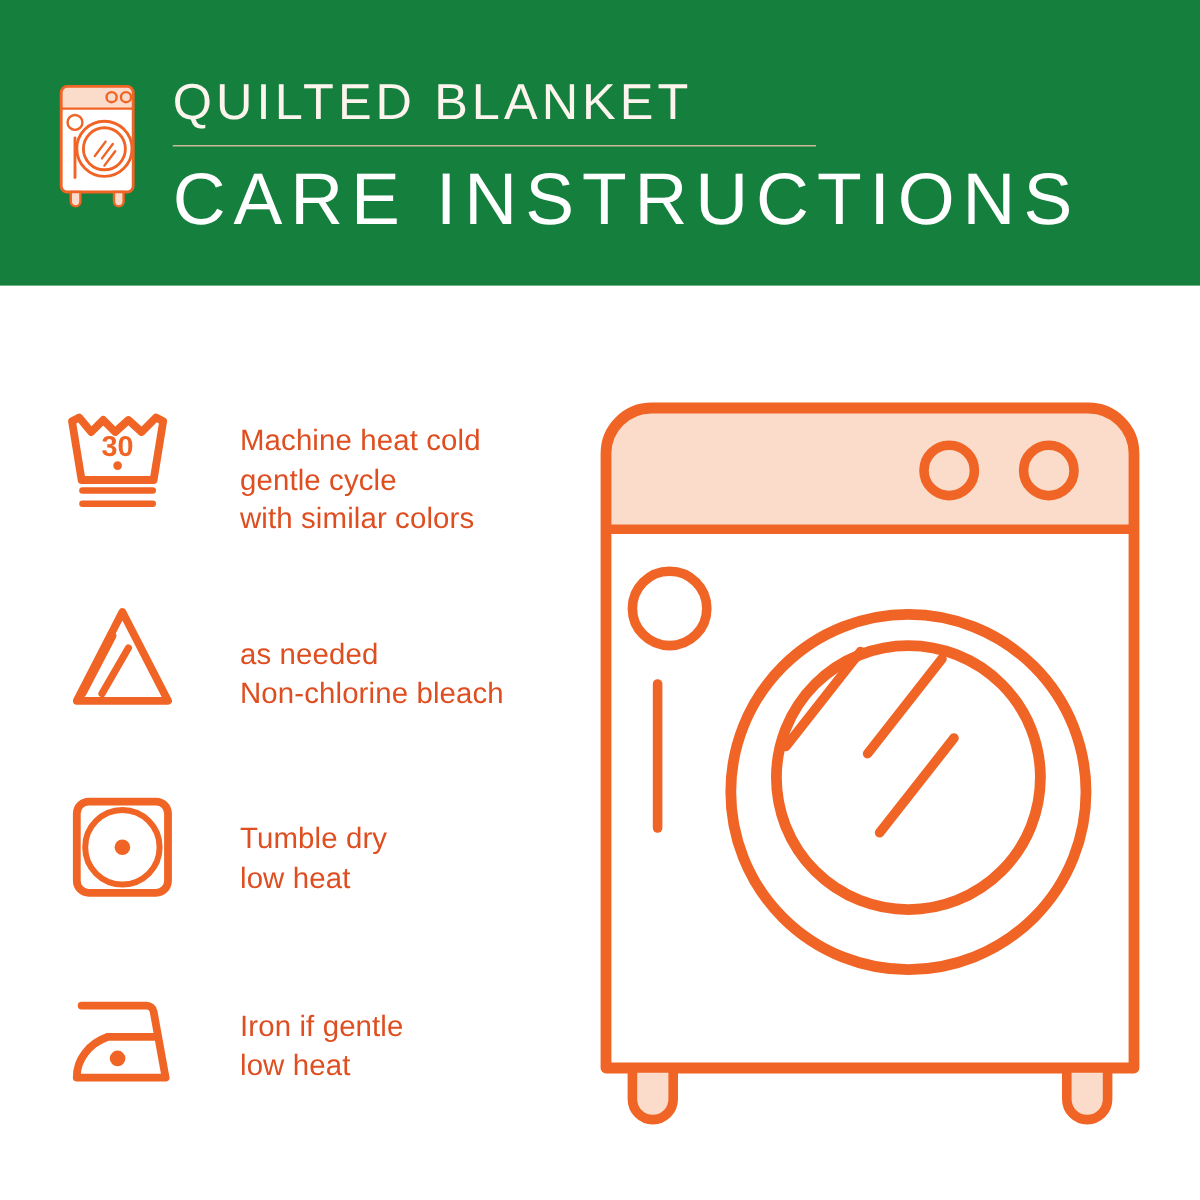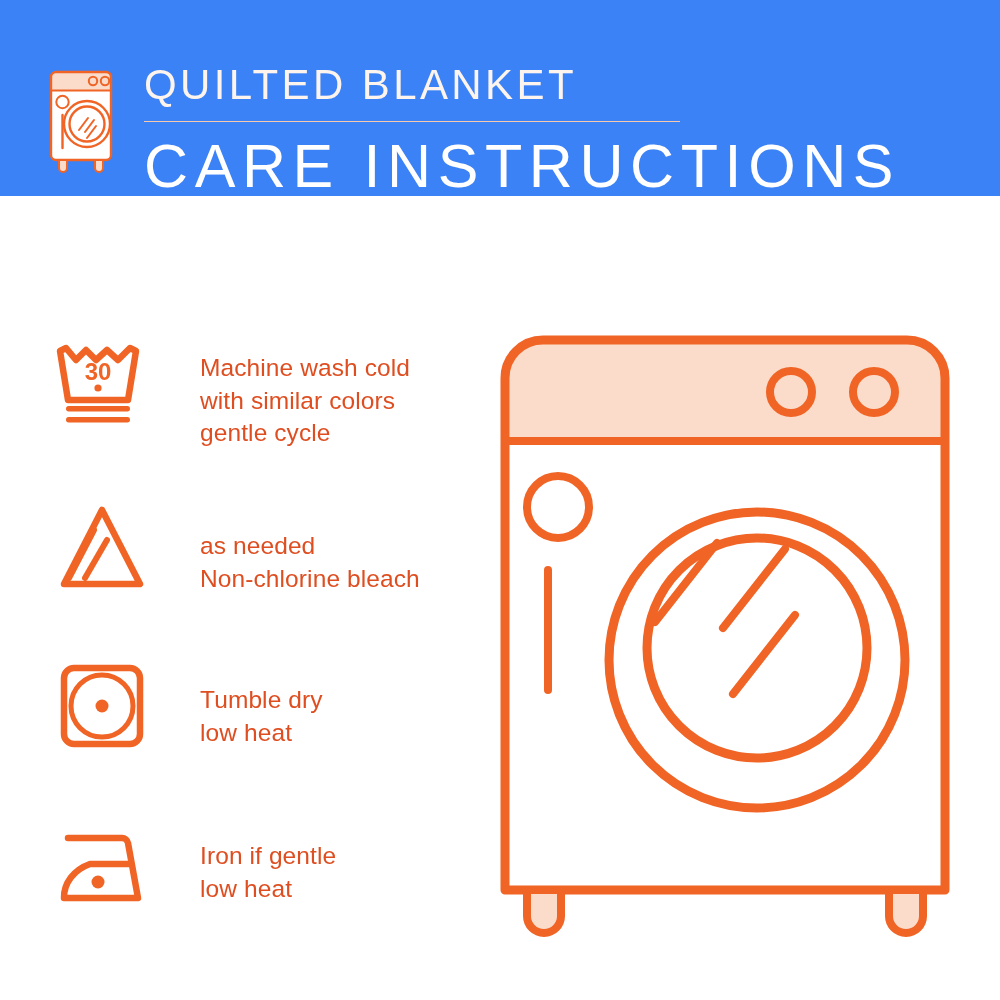--- a/index.html
+++ b/index.html
@@ -15,22 +15,22 @@
     overflow: hidden;
     position: relative;
   }
 
   
   #header-band {
     position: absolute;
     left: 0;
     top: 0;
     width: 1000px;
-    height: 196px;
-    background: #3b82f6;
+    height: 238px;
+    background: #15803d;
   }
   #header-inner {
     position: absolute;
     left: 46px;
     top: 62px;
     display: flex;
     flex-direction: row;
     align-items: flex-start;
   }
   #header-logo {
@@ -167,23 +167,23 @@
     <div class="care-symbol">
       <svg viewBox="0 0 100 92" width="100" height="92" xmlns="http://www.w3.org/2000/svg">
         <path d="M8 13 L14 10 L24 22 L34 12 L44 22 L55 12 L66 22 L78 10 L84 13 L76 62 L16 62 Z" fill="none" stroke="#F06425" stroke-width="6.5" stroke-linejoin="round" stroke-linecap="round"></path>
         <text x="46" y="42" font-family="Liberation Sans, sans-serif" font-size="24" font-weight="700" fill="#F06425" text-anchor="middle">30</text>
         <circle cx="46" cy="50" r="3.6" fill="#F06425"></circle>
         <rect x="14" y="68" width="64" height="5.5" rx="2.7" fill="#F06425"></rect>
         <rect x="14" y="79" width="64" height="5.5" rx="2.7" fill="#F06425"></rect>
       </svg>
     </div>
     <div class="care-text">
-      <span class="tline">Machine wash cold</span>
+      <span class="tline">Machine heat cold</span>
+      <span class="tline">gentle cycle</span>
       <span class="tline">with similar colors</span>
-      <span class="tline">gentle cycle</span>
     </div>
   </div>
 
   <div class="care-row r2">
     <div class="care-symbol">
       <svg viewBox="0 0 100 92" width="100" height="92" xmlns="http://www.w3.org/2000/svg">
         <path d="M50 8 L88 82 L12 82 Z" fill="none" stroke="#F06425" stroke-width="6.5" stroke-linejoin="round"></path>
         <line x1="42" y1="28" x2="17" y2="76" stroke="#F06425" stroke-width="6" stroke-linecap="round"></line>
         <line x1="55" y1="38" x2="33" y2="76" stroke="#F06425" stroke-width="6" stroke-linecap="round"></line>
       </svg>

